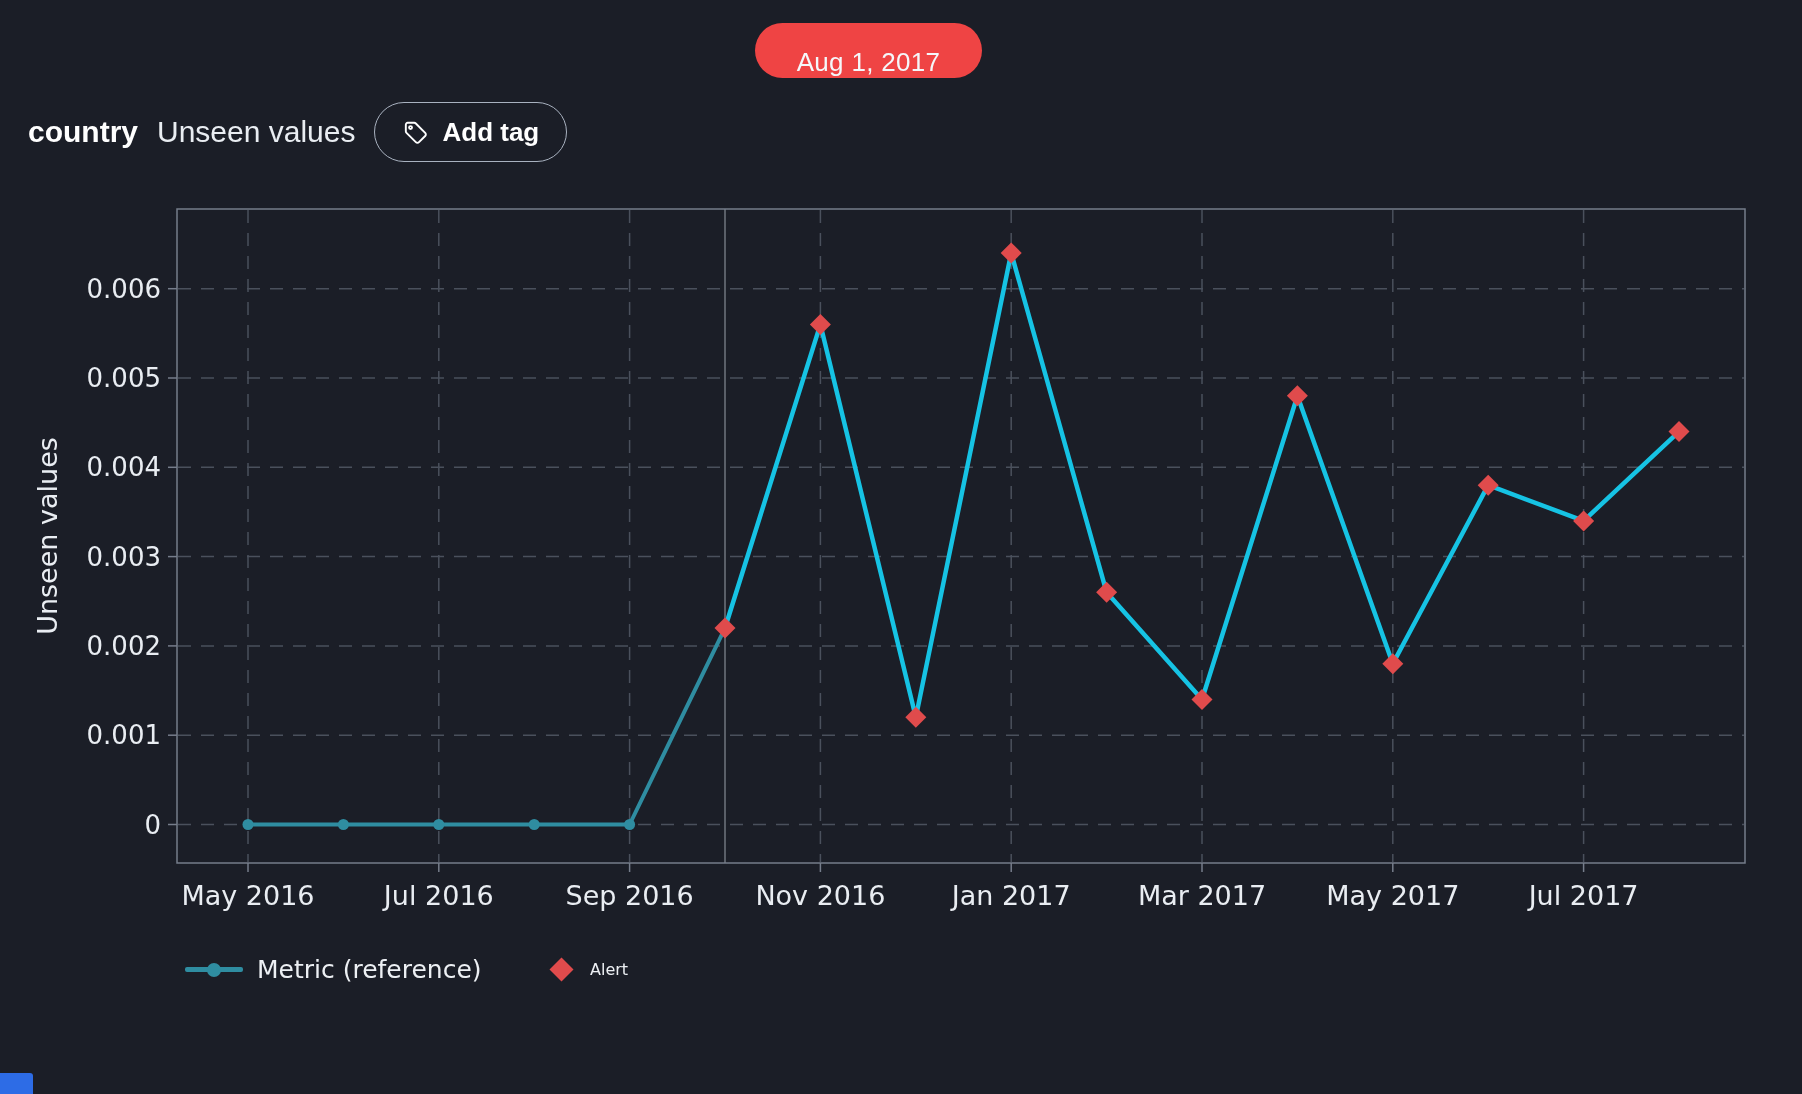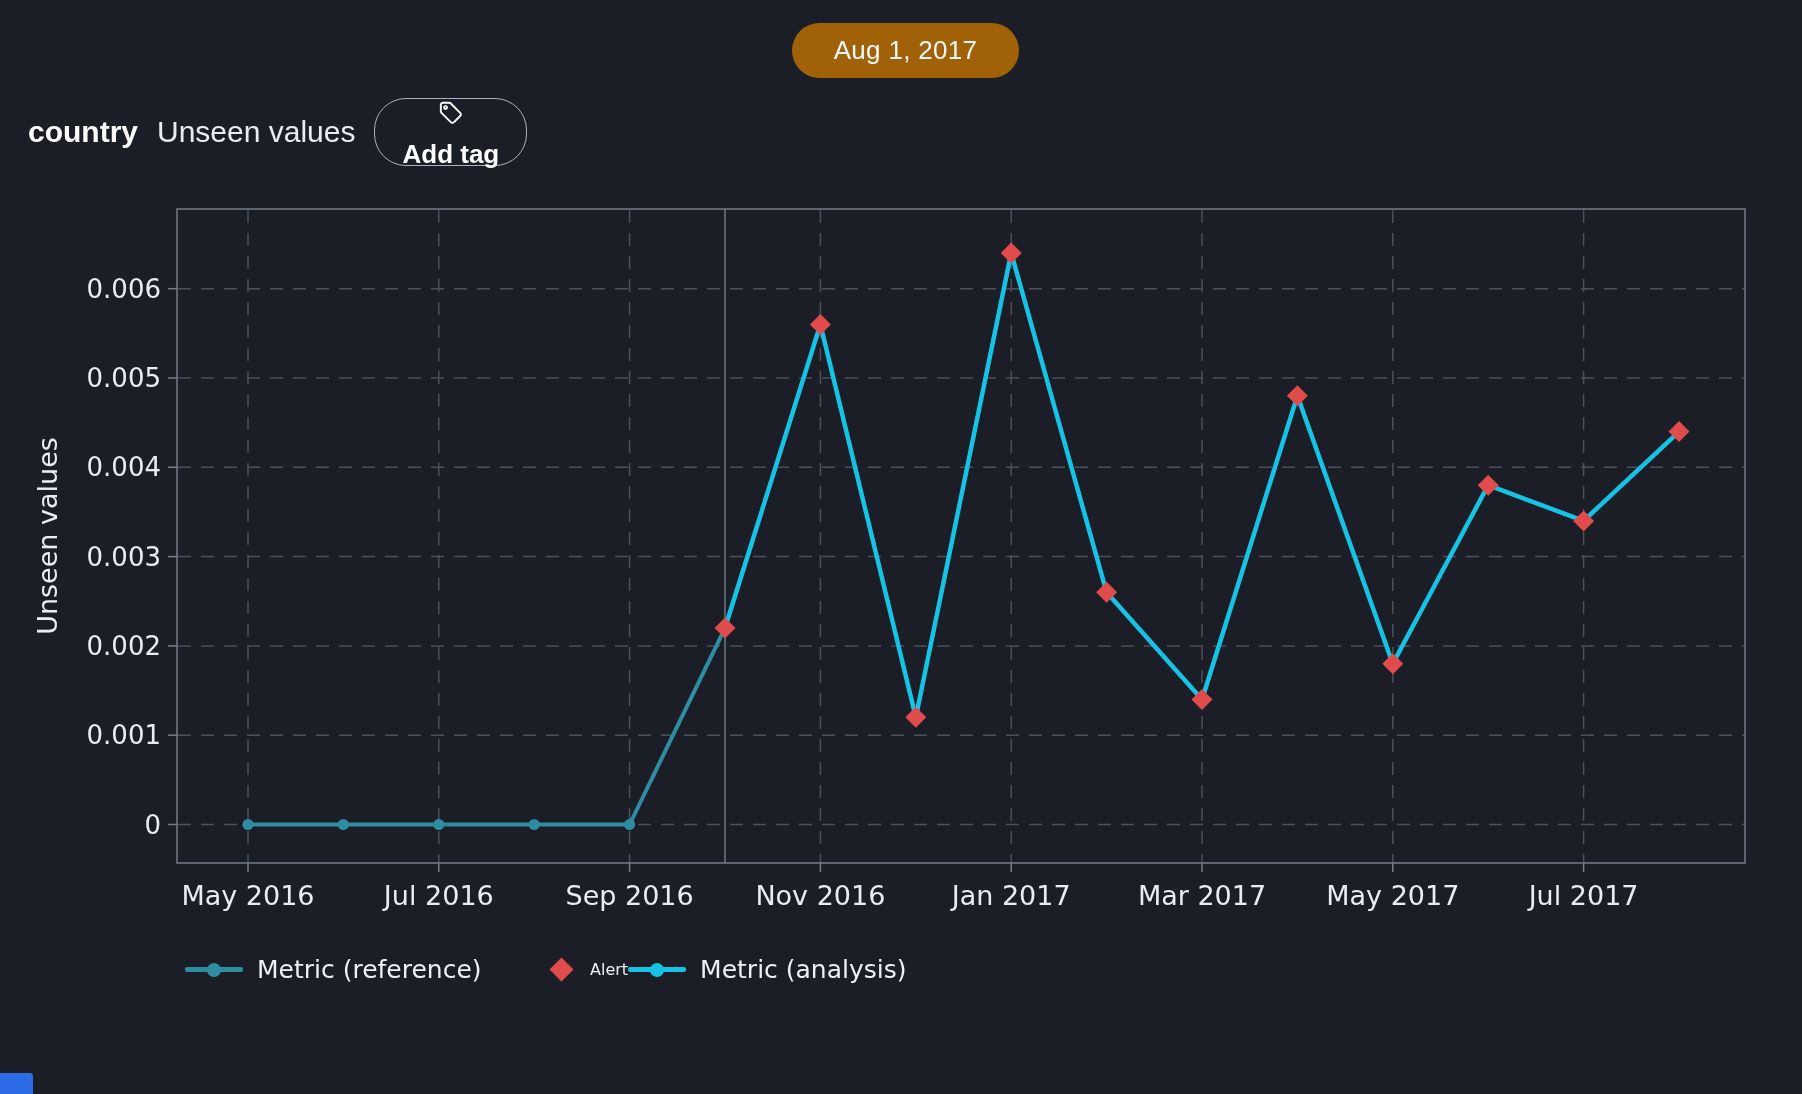--- a/index.html
+++ b/index.html
@@ -4,43 +4,42 @@
 <style>
   html,body{margin:0;padding:0;}
   body{
     width:1802px;height:1094px;
     background:#1b1e27;
     position:relative;
     overflow:hidden;
     font-family:"Liberation Sans", sans-serif;
   }
   .date-chip{
-    position:absolute;left:792px;top:23px;width:227px;height:55px;
-    background:#a16207;border-radius:28px;
-    display:flex;align-items:center;justify-content:center;
+    position:absolute;left:755px;top:23px;width:227px;height:55px;
+    background:#ef4444;border-radius:28px;
+    display:flex;align-items:flex-end;justify-content:center;
     color:#f5f7fa;font-size:26px;letter-spacing:.3px;
   }
   .header-row{
     position:absolute;left:28px;top:100px;height:64px;
     display:flex;align-items:center;gap:19px;
   }
   .header-column{color:#ffffff;font-size:30px;font-weight:700;}
   .header-metric{color:#e9edf2;font-size:30px;font-weight:400;}
   .add-tag-btn{
-    height:68px;padding:0 27px;border-radius:32px;
+    height:60px;padding:0 27px;border-radius:32px;
     border:1.5px solid #a9b2c0;background:transparent;
     display:flex;align-items:center;gap:13px;cursor:pointer;
     color:#ffffff;font-size:26px;font-weight:700;
     font-family:"Liberation Sans", sans-serif;
-    flex-direction:column;
   }
   .chart-svg{position:absolute;left:0;top:0;}
   .legend{
     position:absolute;left:185px;top:950px;
-    display:flex;flex-direction:row;
+    display:flex;flex-direction:column;
     font-family:"DejaVu Sans", sans-serif;
   }
   .legend-row{display:flex;align-items:center;height:39px;}
   .legend-line-swatch{position:relative;width:58px;height:5px;border-radius:2px;margin-right:14px;}
   .legend-line-swatch .dot{position:absolute;left:22px;top:-4.5px;width:14px;height:14px;border-radius:50%;}
   .legend-label{color:#edf0f4;font-size:25px;width:250px;}
   .legend-alert-group{display:flex;align-items:center;margin-left:42px;}
   .legend-diamond{width:17px;height:17px;transform:rotate(45deg);margin:0 20px 0 4px;}
   .legend-alert-label{color:#edf0f4;font-size:16px;}
   .blue-corner{
@@ -142,21 +141,15 @@
   <div class="legend-row">
     <span class="legend-line-swatch" id="sw-ref" style="background: rgb(47, 141, 161);">
         <span class="dot" style="background: rgb(47, 141, 161);"></span>
       </span>
     <span class="legend-label">Metric (reference)</span>
     <span class="legend-alert-group">
       <span class="legend-diamond" id="sw-alert" style="background: rgb(224, 75, 76);"></span>
       <span class="legend-alert-label">Alert</span>
     </span>
   </div>
-  <div class="legend-row">
-    <span class="legend-line-swatch" id="sw-ana" style="background: rgb(22, 195, 228);">
-        <span class="dot" style="background: rgb(22, 195, 228);"></span>
-      </span>
-    <span class="legend-label">Metric (analysis)</span>
-  </div>
 </div>
 
 <div class="blue-corner"></div>
 
 </body></html>

